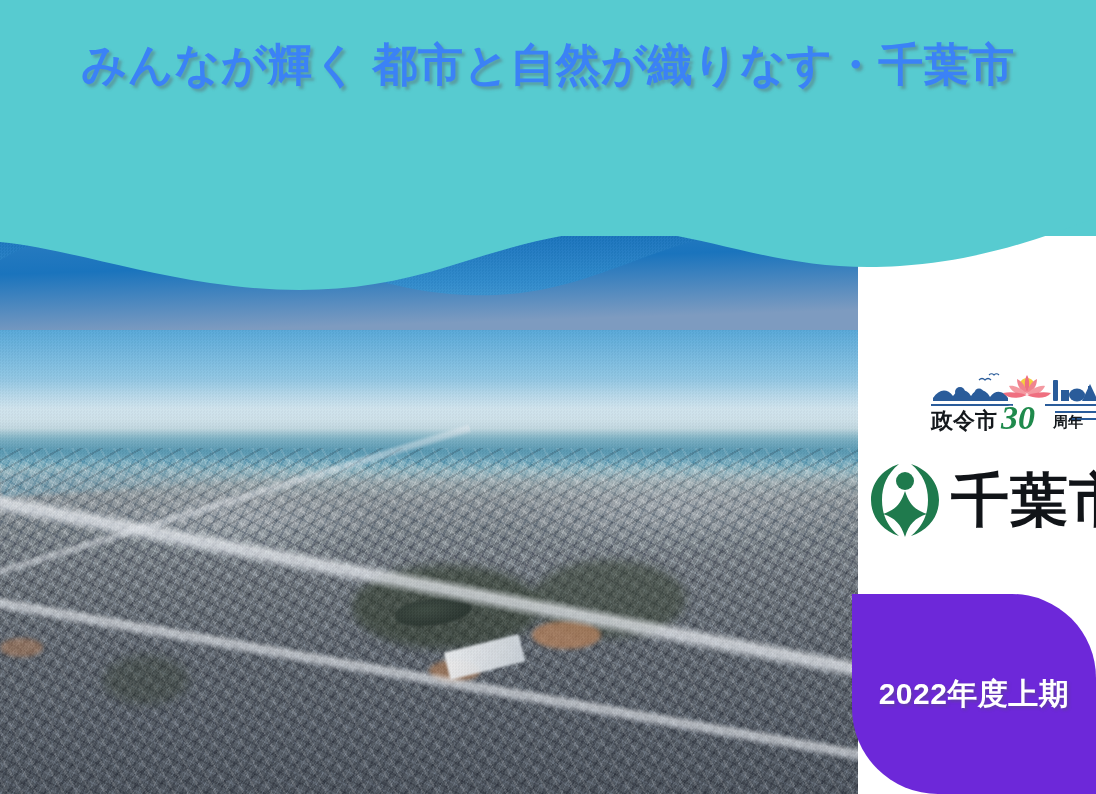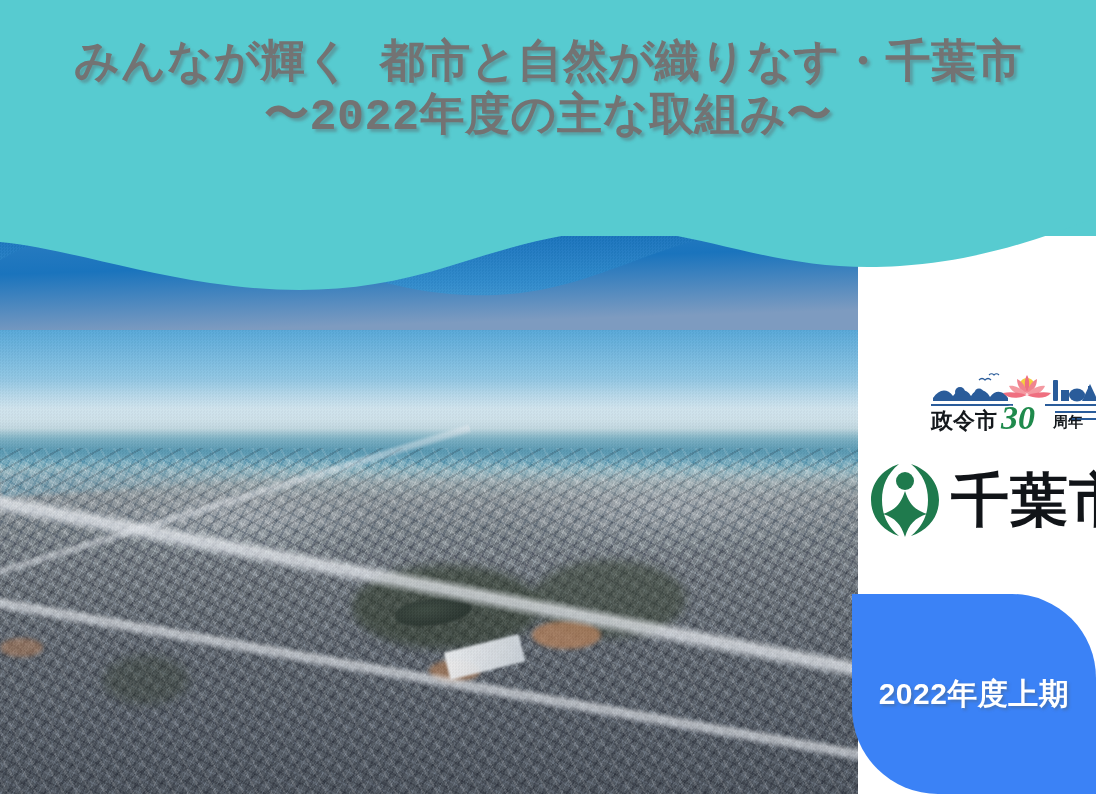--- a/index.html
+++ b/index.html
@@ -30,27 +30,26 @@
   .title-block{
     position:absolute;
     left:0; top:38px;
     width:1096px;
     text-align:center;
     z-index:6;
     pointer-events:none;
   }
   .title-line{
     display:block;
-    color:#737373;
+    color:#3b82f6;
     font-weight:bold;
     letter-spacing:0.5px;
     line-height:1.18;
     text-shadow:3px 3px 3px rgba(90,95,100,0.42);
     white-space:nowrap;
-    font-family:Liberation Mono, monospace;
   }
   .title-line-1{ font-size:45px; }
   .title-line-2{ font-size:45px; }
 
   
   .photo-wrap{
     position:absolute;
     left:0; top:236px;
     width:858px;
     height:558px;
@@ -258,21 +257,21 @@
     line-height:1;
     white-space:nowrap;
   }
 
   
   .badge{
     position:absolute;
     left:852px; top:594px;
     width:244px;
     height:200px;
-    background:#3b82f6;
+    background:#6d28d9;
     border-radius:0 84px 0 86px;
     z-index:7;
     display:flex;
     flex-direction:column;
     align-items:center;
     justify-content:center;
   }
   .badge-line{
     display:block;
     color:#ffffff;
@@ -407,20 +406,19 @@
           <path d="M36,31 C40,44 46,50 58,54 C46,58 40,64 36,77
                    C32,64 26,58 14,54 C26,50 32,44 36,31 Z"></path>
         </g>
       </svg>
     </span>
     <span class="wordmark">千葉市</span>
   </div>
 
   <div class="title-block">
     <span class="title-line title-line-1">みんなが輝く 都市と自然が織りなす・千葉市</span>
-    <span class="title-line title-line-2">〜2022年度の主な取組み〜</span>
   </div>
 
   <div class="badge">
     <span class="badge-line">2022年度上期</span>
   </div>
 
 </div>
 
 </body></html>

